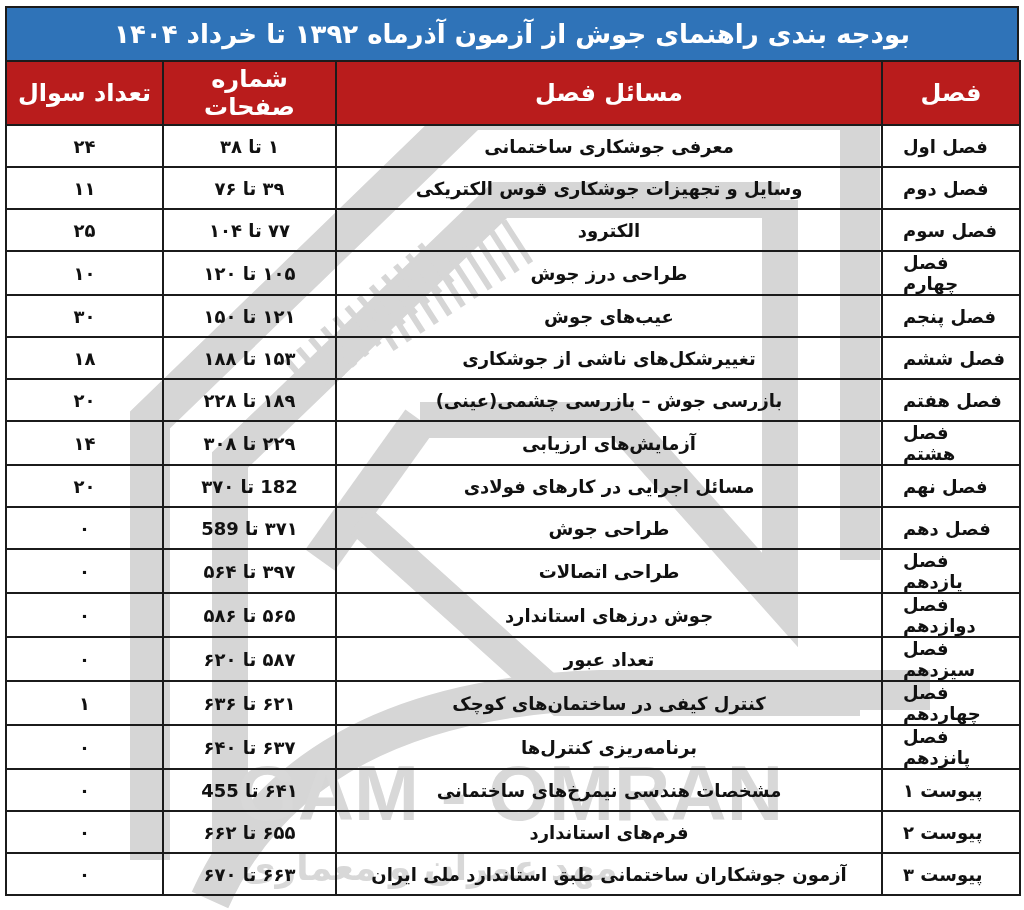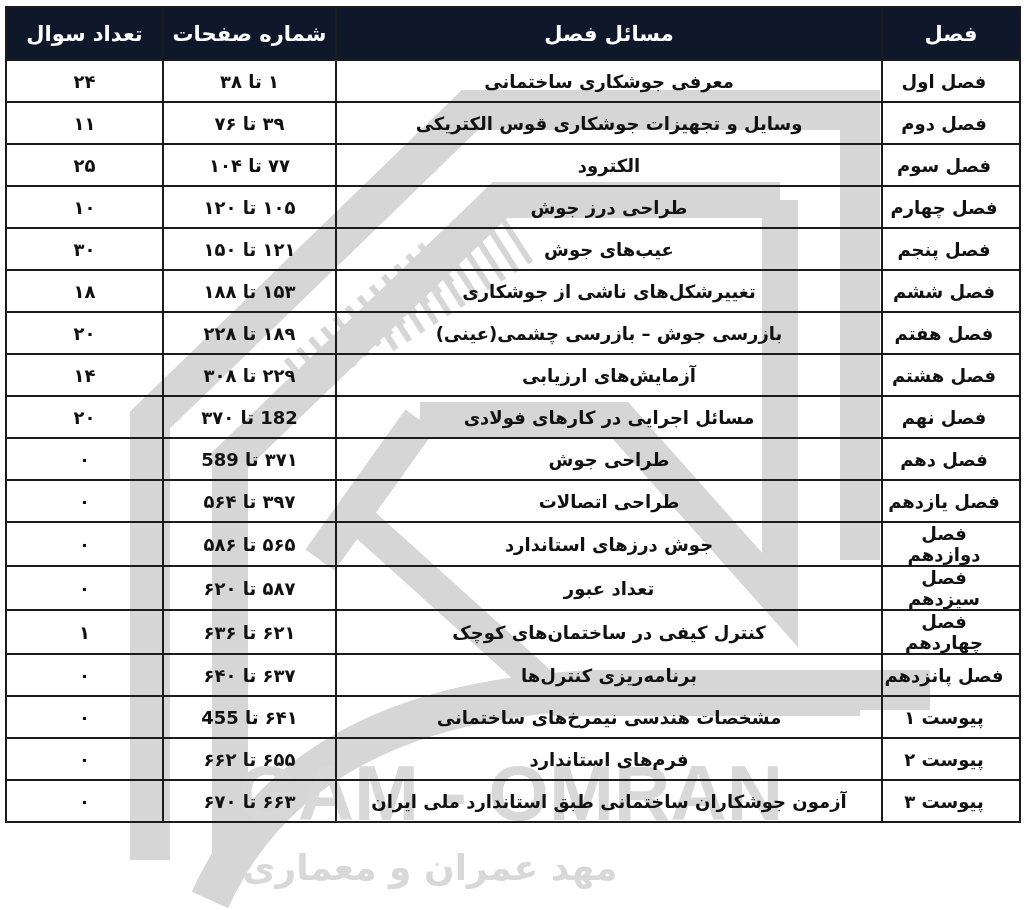--- a/index.html
+++ b/index.html
@@ -5,25 +5,25 @@
     html, body { margin: 0; padding: 0; background: #ffffff; }
     body { width: 1024px; height: 910px; position: relative; overflow: hidden;
            font-family: "DejaVu Sans", sans-serif; }
     .watermark { position: absolute; left: 0; top: 0; width: 1024px; height: 910px;
                  pointer-events: none; z-index: 1; }
     .wrap { position: absolute; left: 5px; top: 6px; width: 1014px; z-index: 2; }
     .title-bar { height: 54px; background: #2f73b8; border: 2px solid #1b1b1b; border-bottom: none;
                  color: #ffffff; font-weight: bold; font-size: 26px; display: flex;
                  align-items: center; justify-content: center; direction: rtl; box-sizing: border-box; }
     table { border-collapse: collapse; width: 1014px; direction: rtl; table-layout: fixed; }
-    th { background: #0f172a; color: #ffffff; font-weight: bold; font-size: 21px;
+    th { background: #b91c1c; color: #ffffff; font-weight: bold; font-size: 24px;
          height: 45px; border: 2px solid #1b1b1b; padding: 3px; }
     td { height: 40px; border: 2px solid #1b1b1b; text-align: center; font-weight: bold;
          font-size: 18px; color: #111111; padding: 0; background: transparent; }
-    td.chapter { text-align: center; padding-right: 14px; }
+    td.chapter { text-align: left; padding-right: 14px; padding-left: 20px; }
     col.c-chapter { width: 138px; }
     col.c-title { width: 546px; }
     col.c-pages { width: 173px; }
     col.c-count { width: 157px; }
   </style>
 </head>
 <body>
 
 <svg class="watermark" viewBox="0 0 1024 910" xmlns="http://www.w3.org/2000/svg">
   <g fill="none" stroke="#d6d6d6" stroke-linejoin="miter">
@@ -35,20 +35,21 @@
     <path d="M380 330 L520 240" stroke-width="50" stroke-dasharray="6 10"></path>
     <path d="M300 380 L440 260" stroke-width="50" stroke-dasharray="6 10"></path>
     <path d="M360 520 L560 700 L860 700" stroke-width="32"></path>
     <path d="M210 900 Q 300 700 600 690 L 930 690" stroke-width="40"></path>
   </g>
   <text x="510" y="820" text-anchor="middle" font-family="Liberation Sans, sans-serif" font-size="78" font-weight="bold" fill="#d8d8d8">GAM - OMRAN</text>
   <text x="430" y="880" text-anchor="middle" font-family="DejaVu Sans, sans-serif" font-size="36" font-weight="bold" fill="#d8d8d8" direction="rtl">مهد عمران و معماری</text>
 </svg>
 
 <div class="wrap">
+  <div class="title-bar">بودجه بندی راهنمای جوش از آزمون آذرماه ۱۳۹۲ تا خرداد ۱۴۰۴</div>
   <table>
     <colgroup>
       <col class="c-chapter">
         <col class="c-title">
         <col class="c-pages">
         <col class="c-count">
     </colgroup>
     <thead>
       <tr>
         <th>فصل</th>

